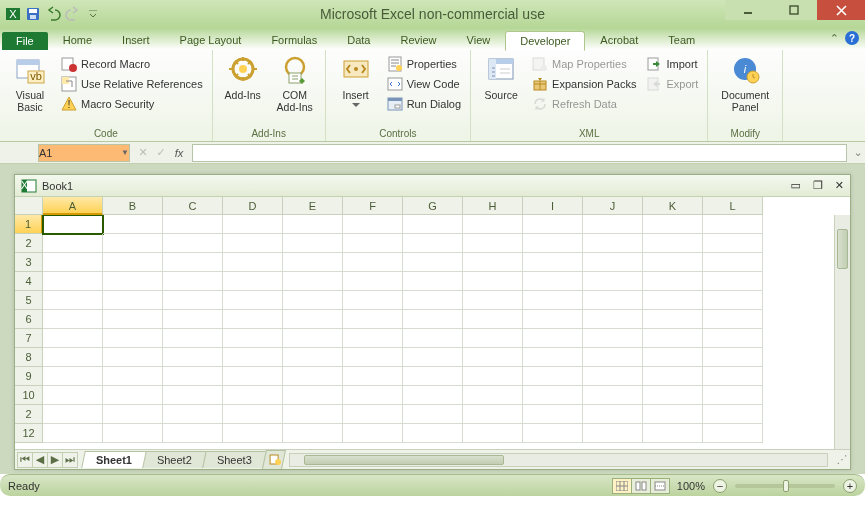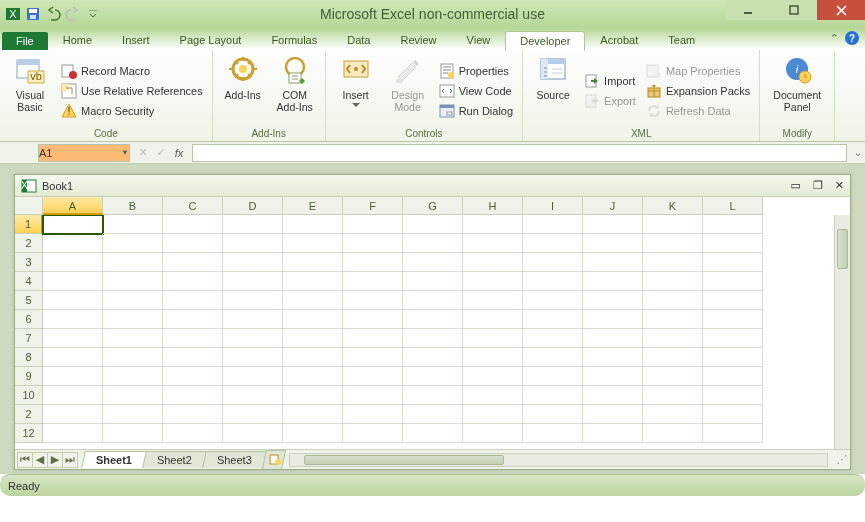--- a/index.html
+++ b/index.html
@@ -19,21 +19,21 @@
 .tab.active{background:#fff;border:1px solid #b0c68f;border-bottom:1px solid #fff;border-radius:3px 3px 0 0;position:relative;top:1px;}
 .tabstrip-right{position:absolute;right:6px;top:3px;display:flex;gap:6px;align-items:center;}
 .help-ico{width:14px;height:14px;border-radius:50%;background:#2a6fd6;color:#fff;display:flex;align-items:center;justify-content:center;font-size:10px;font-weight:bold;}
 .ribbon{height:92px;background:linear-gradient(#fdfdfd,#eef4e6);border-bottom:1px solid #b8c9a2;display:flex;}
 .rgroup{border-right:1px solid #d4e0c4;padding:3px 6px 1px;display:flex;flex-direction:column;justify-content:space-between;}
 .rgroup-body{display:flex;gap:4px;flex:1;}
 .rgroup-label{text-align:center;font-size:10px;color:#5a6f42;padding:1px 0;}
 .big-btn{display:flex;flex-direction:column;align-items:center;justify-content:flex-start;width:48px;padding-top:2px;gap:2px;cursor:default;}
 .big-btn.disabled{opacity:0.5;}
 .big-btn .lbl{text-align:center;font-size:10.5px;line-height:12px;}
-.small-stack{display:flex;flex-direction:column;gap:2px;justify-content:center;padding-top:2px;}
+.small-stack{display:flex;flex-direction:column;gap:2px;justify-content:flex-start;padding-top:2px;}
 .small-btn{display:flex;align-items:center;gap:4px;padding:1px 3px;cursor:default;white-space:nowrap;}
 .small-btn.disabled{opacity:0.5;}
 .ico{width:16px;height:16px;flex:none;}
 .ico32{width:32px;height:32px;}
 .formula-bar{height:22px;background:#eef2e8;border-bottom:1px solid #c2d0b0;display:flex;align-items:center;}
 .namebox{width:92px;height:18px;margin:0 4px 0 38px;border:1px solid #b8c4a8;background:#fdba74;display:flex;align-items:center;padding:0 0;justify-content:space-between;}
 .namebox-dd{font-size:8px;color:#666;}
 .fx-btn{width:18px;height:18px;display:flex;align-items:center;justify-content:center;font-style:italic;color:#555;}
 .fx-cancel,.fx-ok{width:18px;height:18px;display:flex;align-items:center;justify-content:center;color:#bbb;}
 .formula-input{flex:1;height:18px;border:1px solid #b8c4a8;background:#fff;margin:0 4px;}
@@ -224,28 +224,20 @@
         <svg class="ico32" viewBox="0 0 32 32">
             <rect x="4" y="6" width="24" height="16" fill="#f8e8c0" stroke="#cca030"></rect>
             <path d="M10 10l-3 4 3 4M22 10l3 4-3 4" stroke="#b88a20" fill="none" stroke-width="2"></path>
             <circle cx="16" cy="14" r="2" fill="#b88a20"></circle>
           </svg>
         <div class="lbl">Insert</div>
         <svg width="8" height="4">
             <path d="M0 0l4 4 4-4" fill="#666"></path>
           </svg>
       </div>
-      <div class="big-btn disabled">
-        <svg class="ico32" viewBox="0 0 32 32">
-            <path d="M6 22L20 8l4 4L10 26z" fill="#ddd" stroke="#aaa"></path>
-            <path d="M22 6l4 4" stroke="#aaa" stroke-width="3"></path>
-            <rect x="4" y="24" width="6" height="4" fill="#ccc"></rect>
-          </svg>
-        <div class="lbl">Design<br>Mode</div>
-      </div>
       <div class="small-stack">
         <div class="small-btn">
             <svg class="ico" viewBox="0 0 16 16">
               <rect x="2" y="1" width="12" height="14" fill="#fff" stroke="#999"></rect>
               <path d="M4 4h8M4 7h8M4 10h5" stroke="#888"></path>
               <circle cx="12" cy="12" r="3" fill="#ffd255"></circle>
             </svg>
             <span>Properties</span>
           </div>
         <div class="small-btn">
@@ -274,36 +266,20 @@
         <svg class="ico32" viewBox="0 0 32 32">
             <rect x="4" y="4" width="24" height="20" fill="#fff" stroke="#7a94b8"></rect>
             <rect x="4" y="4" width="24" height="5" fill="#b8cee8"></rect>
             <rect x="4" y="4" width="7" height="20" fill="#dce8f4"></rect>
             <path d="M7 13h3M7 17h3M7 21h3" stroke="#7a94b8"></path>
             <path d="M15 14h10M15 18h10" stroke="#ccc"></path>
           </svg>
         <div class="lbl">Source</div>
       </div>
       <div class="small-stack">
-        <div class="small-btn">
-            <svg class="ico" viewBox="0 0 16 16">
-              <rect x="2" y="2" width="10" height="12" fill="#fff" stroke="#999"></rect>
-              <path d="M14 8l-4-3v2H7v2h3v2z" fill="#3a8a3a"></path>
-            </svg>
-            <span>Import</span>
-          </div>
-        <div class="small-btn disabled">
-            <svg class="ico" viewBox="0 0 16 16">
-              <rect x="2" y="2" width="10" height="12" fill="#eee" stroke="#bbb"></rect>
-              <path d="M7 8l4-3v2h3v2h-3v2z" fill="#bbb"></path>
-            </svg>
-            <span>Export</span>
-          </div>
-      </div>
-      <div class="small-stack">
         <div class="small-btn disabled">
             <svg class="ico" viewBox="0 0 16 16">
               <rect x="1" y="2" width="11" height="12" fill="#eee" stroke="#bbb"></rect>
               <circle cx="12" cy="12" r="3" fill="#ddd"></circle>
             </svg>
             <span>Map Properties</span>
           </div>
         <div class="small-btn">
             <svg class="ico" viewBox="0 0 16 16">
               <rect x="2" y="5" width="12" height="9" fill="#e8c878" stroke="#b88a20"></rect>
@@ -311,20 +287,36 @@
               <path d="M6 2l2 3 2-3" fill="#b88a20"></path>
             </svg>
             <span>Expansion Packs</span>
           </div>
         <div class="small-btn disabled">
             <svg class="ico" viewBox="0 0 16 16">
               <path d="M3 8a5 5 0 0 1 9-3M13 8a5 5 0 0 1-9 3" fill="none" stroke="#bbb" stroke-width="1.5"></path>
               <path d="M12 2v3h-3M4 14v-3h3" fill="none" stroke="#bbb"></path>
             </svg>
             <span>Refresh Data</span>
+          </div>
+      </div>
+      <div class="small-stack">
+        <div class="small-btn">
+            <svg class="ico" viewBox="0 0 16 16">
+              <rect x="2" y="2" width="10" height="12" fill="#fff" stroke="#999"></rect>
+              <path d="M14 8l-4-3v2H7v2h3v2z" fill="#3a8a3a"></path>
+            </svg>
+            <span>Import</span>
+          </div>
+        <div class="small-btn disabled">
+            <svg class="ico" viewBox="0 0 16 16">
+              <rect x="2" y="2" width="10" height="12" fill="#eee" stroke="#bbb"></rect>
+              <path d="M7 8l4-3v2h3v2h-3v2z" fill="#bbb"></path>
+            </svg>
+            <span>Export</span>
           </div>
       </div>
     </div>
     <div class="rgroup-label">XML</div>
   </div>
 
   <div class="rgroup">
     <div class="rgroup-body">
       <div class="big-btn" style="width:62px;">
         <svg class="ico32" viewBox="0 0 32 32">
@@ -592,13 +584,41 @@
       <div class="hscroll">
           <div class="hscroll-thumb"></div>
         </div>
       <div style="width:16px;text-align:center;color:#888;">⋰</div>
     </div>
   </div>
 </div>
 
 <div class="statusbar">
   <span>Ready</span>
+  <div class="status-right">
+    <div class="view-btns">
+      <div class="view-btn active">
+          <svg width="12" height="10">
+            <rect x="0" y="0" width="12" height="10" fill="none" stroke="#888"></rect>
+            <path d="M4 0v10M8 0v10M0 5h12" stroke="#888"></path>
+          </svg>
+        </div>
+      <div class="view-btn">
+          <svg width="12" height="10">
+            <rect x="1" y="1" width="4" height="8" fill="#fff" stroke="#888"></rect>
+            <rect x="7" y="1" width="4" height="8" fill="#fff" stroke="#888"></rect>
+          </svg>
+        </div>
+      <div class="view-btn">
+          <svg width="12" height="10">
+            <rect x="1" y="1" width="10" height="8" fill="#fff" stroke="#888"></rect>
+            <path d="M1 5h10" stroke="#888" stroke-dasharray="1"></path>
+          </svg>
+        </div>
+    </div>
+    <span>100%</span>
+    <div class="zoom-btn">−</div>
+    <div class="zoom-slider">
+        <div class="zoom-thumb"></div>
+      </div>
+    <div class="zoom-btn">+</div>
+  </div>
 </div>
 
 </body></html>

